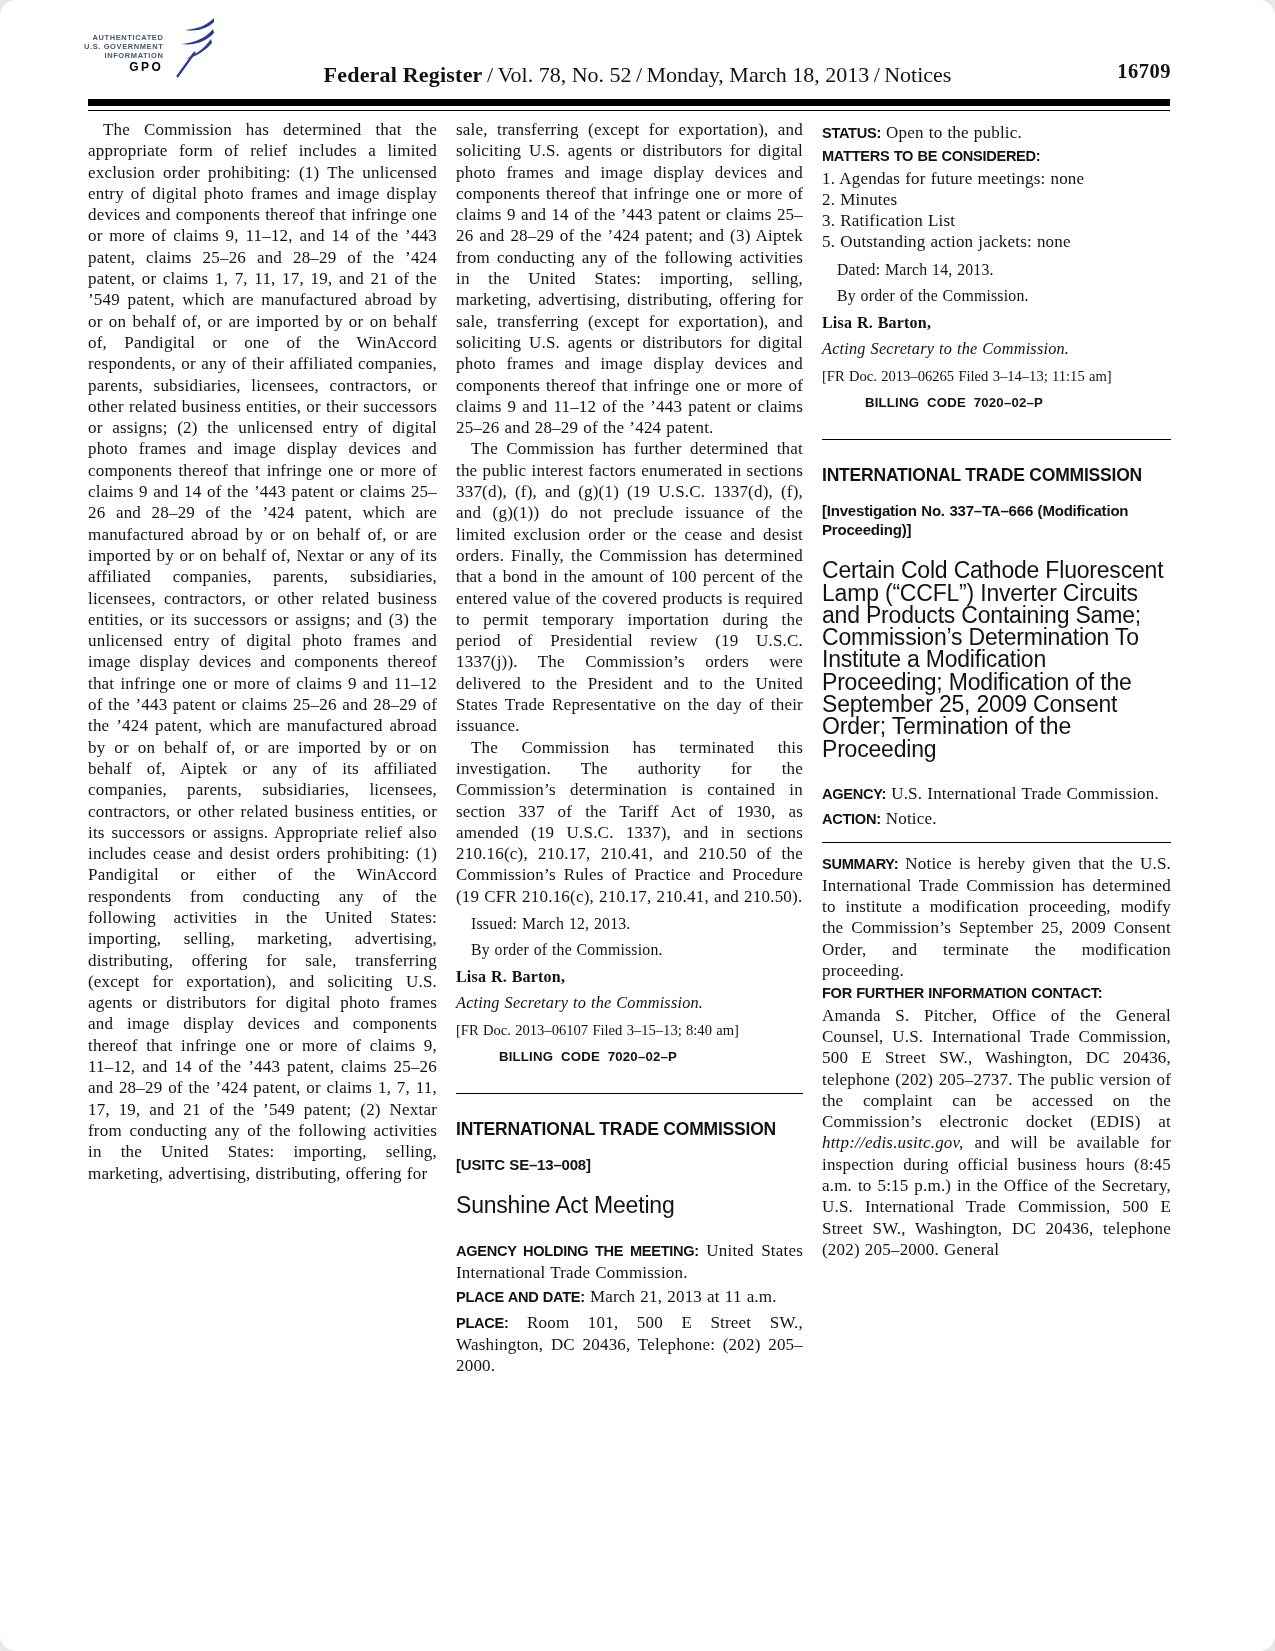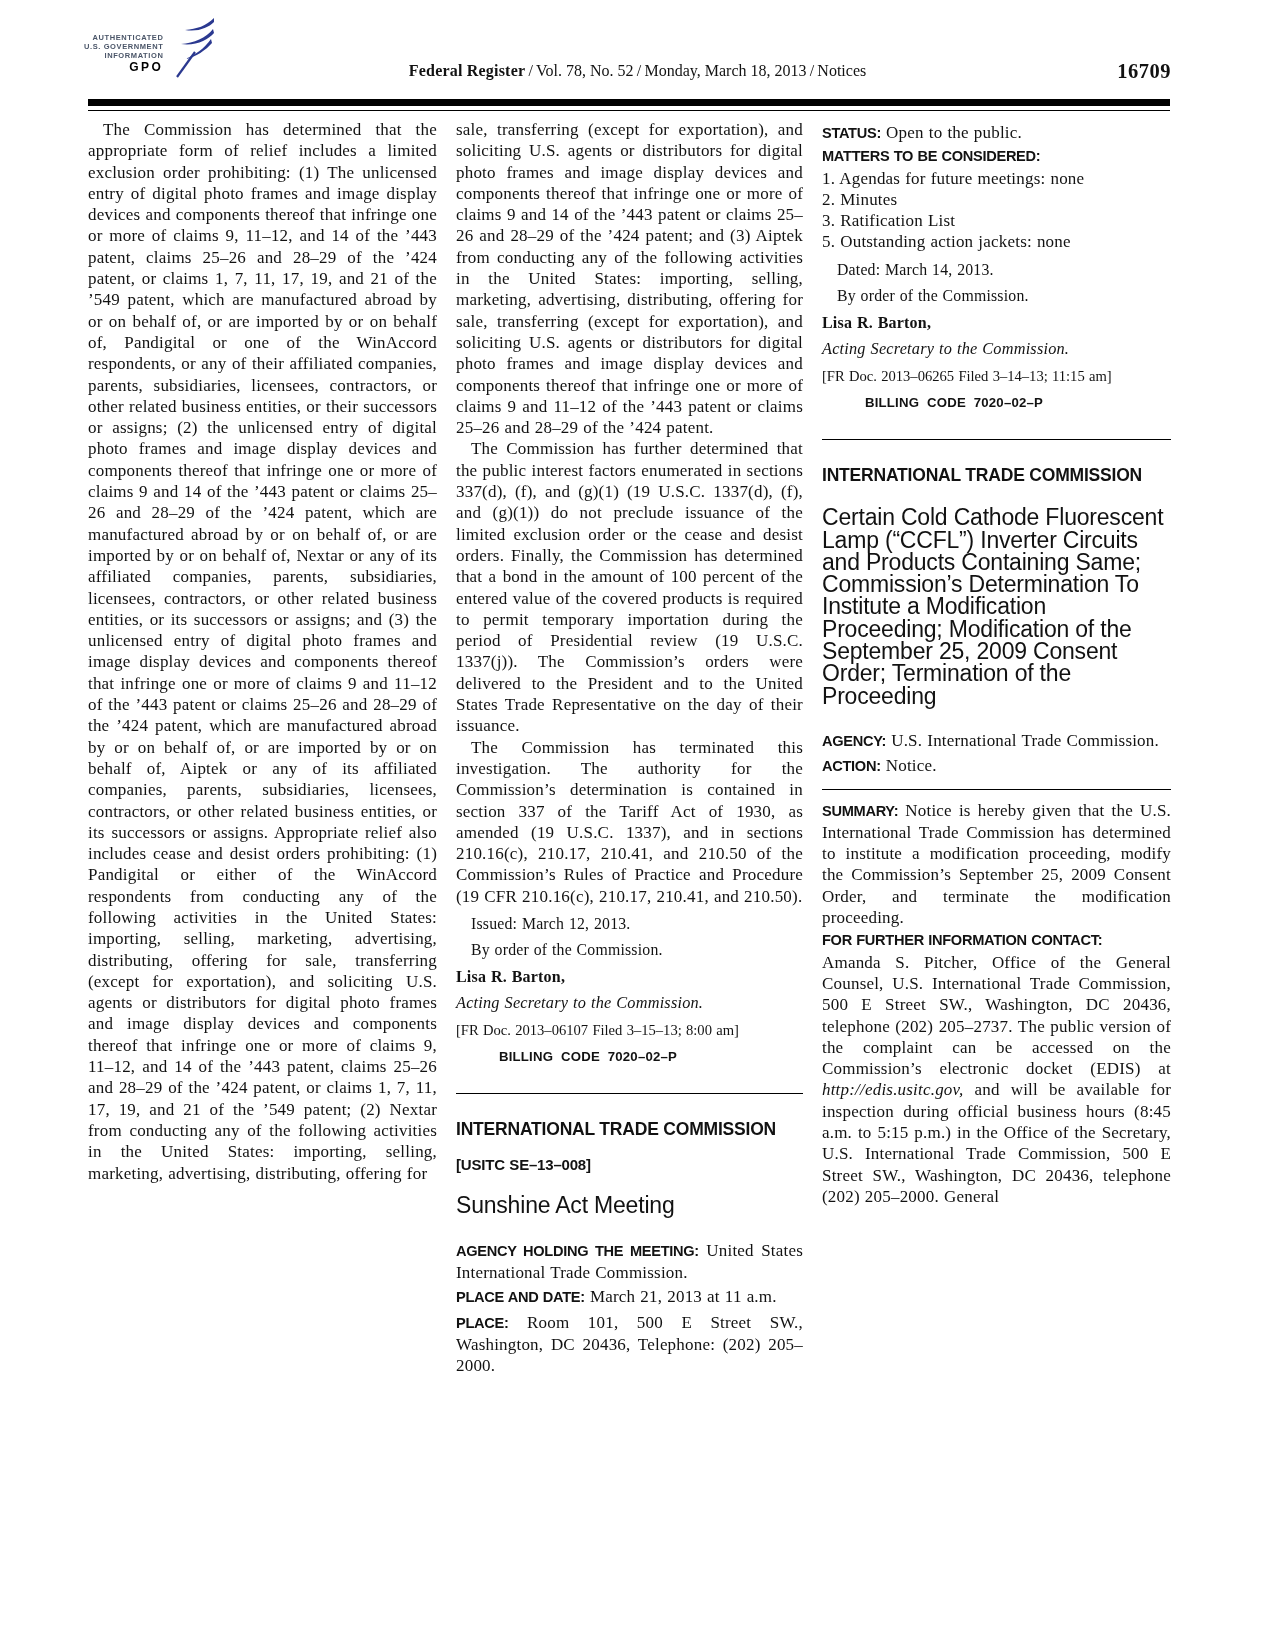--- a/index.html
+++ b/index.html
@@ -1,29 +1,29 @@
 <!DOCTYPE html>
 <html><head>
 <meta charset="utf-8">
 <style>
   html,body{margin:0;padding:0;background:#e8e8e8;}
   *{box-sizing:border-box;}
   .page{position:relative;width:1275px;height:1651px;margin:0 auto;background:#ffffff;
-        color:#121212;font-family:"Liberation Serif",serif;overflow:hidden;}
+        color:#121212;font-family:"Liberation Serif",serif;overflow:hidden;border-radius:16px;}
 
   
   .gpo-logo{position:absolute;top:16px;left:84px;display:flex;align-items:flex-start;}
   .gpo-text{padding-top:17px;text-align:right;font-family:"Liberation Sans",sans-serif;
             font-size:7.5px;line-height:9px;letter-spacing:.6px;color:#4a5568;font-weight:bold;}
   .gpo-word{color:#000000;font-size:12px;letter-spacing:2.5px;margin-top:3px;font-weight:bold;}
   .gpo-eagle{margin-left:2px;}
 
   
   .masthead{position:absolute;top:62px;left:0;width:100%;text-align:center;
-            font-size:16px;white-space:nowrap;}
+            font-size:22px;white-space:nowrap;}
   .mast-title{font-weight:bold;letter-spacing:.2px;}
   .page-number{position:absolute;top:60px;right:104px;font-size:20.5px;font-weight:bold;letter-spacing:.5px;}
   .rule-thick{position:absolute;top:99px;left:88px;width:1082px;height:7px;background:#000;}
   .rule-thin{position:absolute;top:110px;left:88px;width:1082px;height:1px;background:#000;}
 
   
   .col{position:absolute;top:119px;width:349px;}
   .col1{left:88px;} .col2{left:456px;width:347px;} .col3{left:822px;}
 
   p{margin:0;font-size:17px;line-height:21.3px;text-align:justify;
@@ -87,21 +87,21 @@
   </div>
 
   <div class="col col2">
     <p class="cont">sale, transferring (except for exportation), and soliciting U.S. agents or distributors for digital photo frames and image display devices and components thereof that infringe one or more of claims 9 and 14 of the ’443 patent or claims 25–26 and 28–29 of the ’424 patent; and (3) Aiptek from conducting any of the following activities in the United States: importing, selling, marketing, advertising, distributing, offering for sale, transferring (except for exportation), and soliciting U.S. agents or distributors for digital photo frames and image display devices and components thereof that infringe one or more of claims 9 and 11–12 of the ’443 patent or claims 25–26 and 28–29 of the ’424 patent.</p>
     <p class="ind">The Commission has further determined that the public interest factors enumerated in sections 337(d), (f), and (g)(1) (19 U.S.C. 1337(d), (f), and (g)(1)) do not preclude issuance of the limited exclusion order or the cease and desist orders. Finally, the Commission has determined that a bond in the amount of 100 percent of the entered value of the covered products is required to permit temporary importation during the period of Presidential review (19 U.S.C. 1337(j)). The Commission’s orders were delivered to the President and to the United States Trade Representative on the day of their issuance.</p>
     <p class="ind">The Commission has terminated this investigation. The authority for the Commission’s determination is contained in section 337 of the Tariff Act of 1930, as amended (19 U.S.C. 1337), and in sections 210.16(c), 210.17, 210.41, and 210.50 of the Commission’s Rules of Practice and Procedure (19 CFR 210.16(c), 210.17, 210.41, and 210.50).</p>
     <p class="dateline">Issued: March 12, 2013.</p>
     <p class="dateline">By order of the Commission.</p>
     <p class="sig-name">Lisa R. Barton,</p>
     <p class="sig-title">Acting Secretary to the Commission.</p>
-    <p class="frdoc">[FR Doc. 2013–06107 Filed 3–15–13; 8:00 am]</p>
+    <p class="frdoc">[FR Doc. 2013–06107 Filed 3–15–13; 8:40 am]</p>
     <p class="billing">BILLING CODE 7020–02–P</p>
     <hr class="section-rule">
     <h2 class="agency-head">INTERNATIONAL TRADE COMMISSION</h2>
     <p class="docket">[USITC SE–13–008]</p>
     <h3 class="subject-head">Sunshine Act Meeting</h3>
     <p class="labeled mt16"><span class="lbl">AGENCY HOLDING THE MEETING:</span> <span>United States International Trade Commission.</span></p>
     <p class="labeled"><span class="lbl">PLACE AND DATE:</span> <span>March 21, 2013 at 11 a.m.</span></p>
     <p class="labeled"><span class="lbl">PLACE:</span> <span>Room 101, 500 E Street SW., Washington, DC 20436, Telephone: (202) 205–2000.</span></p>
   </div>
 
@@ -115,20 +115,21 @@
       <p class="li">5. Outstanding action jackets: none</p>
     </div>
     <p class="dateline">Dated: March 14, 2013.</p>
     <p class="dateline">By order of the Commission.</p>
     <p class="sig-name">Lisa R. Barton,</p>
     <p class="sig-title">Acting Secretary to the Commission.</p>
     <p class="frdoc">[FR Doc. 2013–06265 Filed 3–14–13; 11:15 am]</p>
     <p class="billing">BILLING CODE 7020–02–P</p>
     <hr class="section-rule">
     <h2 class="agency-head">INTERNATIONAL TRADE COMMISSION</h2>
+    <p class="docket">[Investigation No. 337–TA–666 (Modification Proceeding)]</p>
     <h3 class="subject-head">Certain Cold Cathode Fluorescent Lamp (“CCFL”) Inverter Circuits and Products Containing Same; Commission’s Determination To Institute a Modification Proceeding; Modification of the September 25, 2009 Consent Order; Termination of the Proceeding</h3>
     <p class="labeled mt16"><span class="lbl">AGENCY:</span> <span>U.S. International Trade Commission.</span></p>
     <p class="labeled"><span class="lbl">ACTION:</span> <span>Notice.</span></p>
     <hr class="thin-rule">
     <p class="labeled mt10"><span class="lbl">SUMMARY:</span> <span>Notice is hereby given that the U.S. International Trade Commission has determined to institute a modification proceeding, modify the Commission’s September 25, 2009 Consent Order, and terminate the modification proceeding.</span></p>
     <p class="lbl-block">FOR FURTHER INFORMATION CONTACT:</p>
     <p><span>Amanda S. Pitcher, Office of the General Counsel, U.S. International Trade Commission, 500 E Street SW., Washington, DC 20436, telephone (202) 205–2737. The public version of the complaint can be accessed on the Commission’s electronic docket (EDIS) at </span><i>http://edis.usitc.gov,</i><span> and will be available for inspection during official business hours (8:45 a.m. to 5:15 p.m.) in the Office of the Secretary, U.S. International Trade Commission, 500 E Street SW., Washington, DC 20436, telephone (202) 205–2000. General</span></p>
   </div>
 
 </div>

